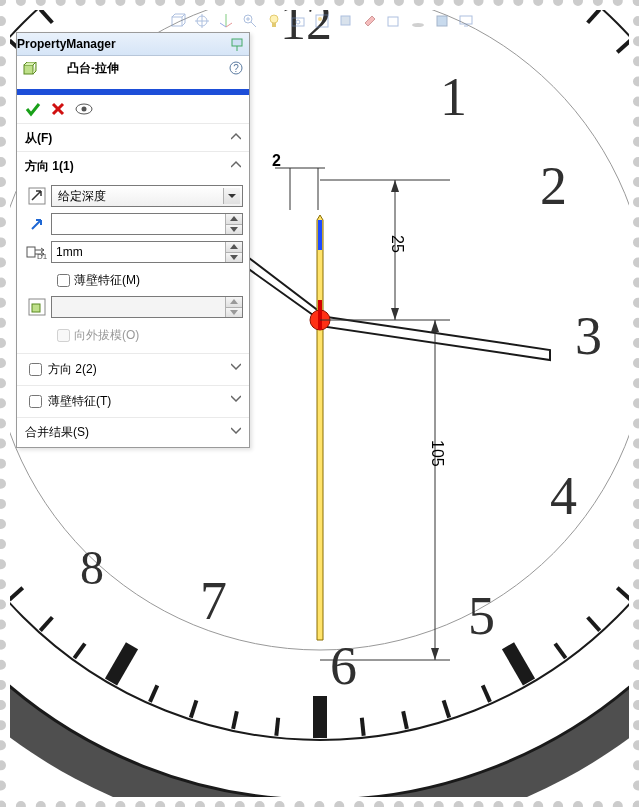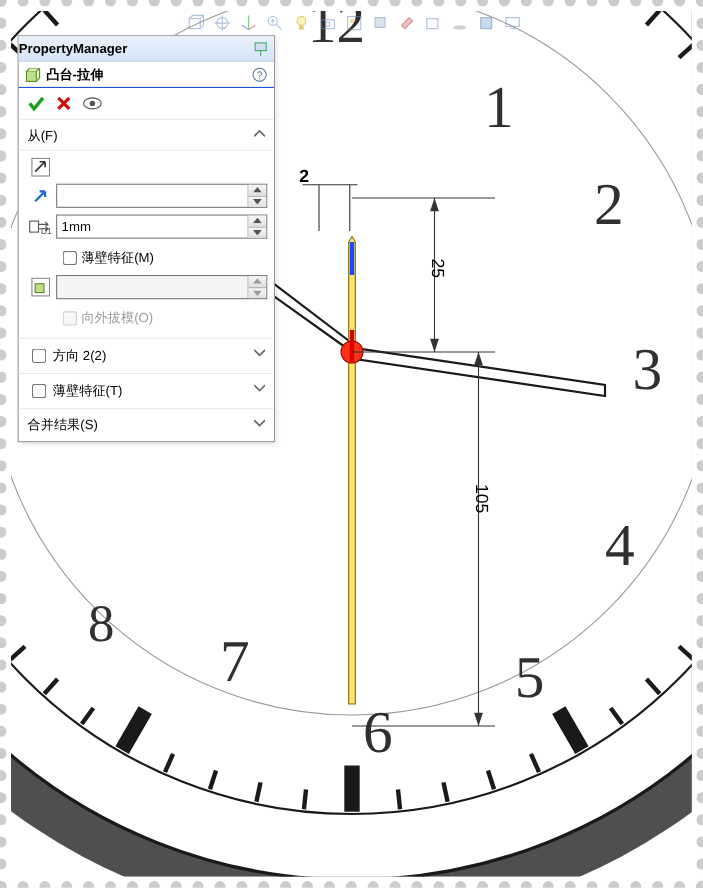--- a/index.html
+++ b/index.html
@@ -11,27 +11,27 @@
   
   .toolbar{position:absolute;top:0;left:0;right:0;height:22px;display:flex;gap:8px;padding-left:160px;align-items:center;z-index:2;}
   .tb-ico{width:16px;height:16px;opacity:.55;}
   
   .clock{position:absolute;inset:0;}
   .clock svg{position:absolute;inset:0;}
   
   .panel{position:absolute;left:6px;top:22px;width:232px;background:#fff;border:1px solid #9a9a9a;box-shadow:2px 2px 4px rgba(0,0,0,.12);z-index:5;}
   .pm-title{background:linear-gradient(#e9f1fb,#d6e5f7);height:22px;display:flex;align-items:center;justify-content:flex-start;font-weight:bold;position:relative;border-bottom:1px solid #b7c6d9;}
   .pm-pin{position:absolute;right:4px;top:3px;width:16px;height:16px;}
-  .feat-row{display:flex;align-items:center;padding:4px 6px 2px 6px;border-bottom:1px solid #1d4ed8;position:relative;}
+  .feat-row{display:flex;align-items:center;padding:4px 6px 12px 6px;border-bottom:6px solid #1d4ed8;position:relative;gap:25px;}
   .feat-row .cube{width:14px;height:14px;margin-right:5px;}
   .feat-name{font-weight:bold;}
   .feat-help{position:absolute;right:6px;top:5px;width:14px;height:14px;}
   .ok-row{display:flex;align-items:center;gap:10px;padding:6px 8px;border-bottom:1px solid #eaeaea;}
   .section{border-bottom:1px solid #eaeaea;}
-  .sec-head{display:flex;align-items:center;padding:6px 8px 4px 8px;font-weight:normal;position:relative;}
+  .sec-head{display:flex;align-items:center;padding:6px 8px 4px 8px;font-weight:bold;position:relative;}
   .sec-head .chev{position:absolute;right:8px;top:8px;width:10px;height:10px;}
   .sec-body{padding:0 6px 8px 6px;}
   .row{display:flex;align-items:center;margin-top:6px;}
   .icon-slot{width:28px;display:flex;justify-content:center;}
   .combo{flex:1;height:20px;border:1px solid #7a7a7a;background:linear-gradient(#fff,#f0f0f0);display:flex;align-items:center;padding-left:6px;position:relative;}
   .combo .caret{position:absolute;right:2px;top:2px;width:16px;height:16px;background:linear-gradient(#f6f6f6,#e0e0e0);border-left:1px solid #b0b0b0;display:flex;align-items:center;justify-content:center;}
   .num{flex:1;height:20px;border:1px solid #7a7a7a;background:#fff;display:flex;align-items:center;padding-left:4px;position:relative;}
   .num.sel span.val{background:#3399ff;color:#fff;padding:0 2px;}
   .spinner{position:absolute;right:0;top:0;bottom:0;width:16px;border-left:1px solid #b0b0b0;display:flex;flex-direction:column;}
   .spinner div{flex:1;background:linear-gradient(#f6f6f6,#e0e0e0);display:flex;align-items:center;justify-content:center;}
@@ -280,27 +280,41 @@
       <div class="section">
         <div class="sec-head">
           <span>从(F)</span>
           <svg class="chev chevron-down">
               <path d="M0 7 L5 2 L10 7" fill="none" stroke="#666" stroke-width="1.5"></path>
             </svg>
         </div>
       </div>
 
       <div class="section">
+        <div class="sec-head">
+          <span>方向 1(1)</span>
+          <svg class="chev chevron-down">
+              <path d="M0 7 L5 2 L10 7" fill="none" stroke="#666" stroke-width="1.5"></path>
+            </svg>
+        </div>
         <div class="sec-body">
           <div class="row">
             <div class="icon-slot">
               <svg width="18" height="18">
                   <rect x="1" y="1" width="16" height="16" fill="#fff" stroke="#888"></rect>
                   <path d="M4 13 L13 4 M13 4 L13 9 M13 4 L8 4" fill="none" stroke="#333" stroke-width="1.5"></path>
                 </svg>
+            </div>
+            <div class="combo">
+              <span>给定深度</span>
+              <div class="caret">
+                  <svg width="8" height="8">
+                    <path d="M0 2 L4 6 L8 2" fill="#333"></path>
+                  </svg>
+                </div>
             </div>
           </div>
           <div class="row">
             <div class="icon-slot">
               <svg width="14" height="14">
                   <path d="M2 12 L11 3 M11 3 L11 8 M11 3 L6 3" fill="none" stroke="#1e67d4" stroke-width="2"></path>
                 </svg>
             </div>
             <div class="num sel">
               <span class="val"></span>

